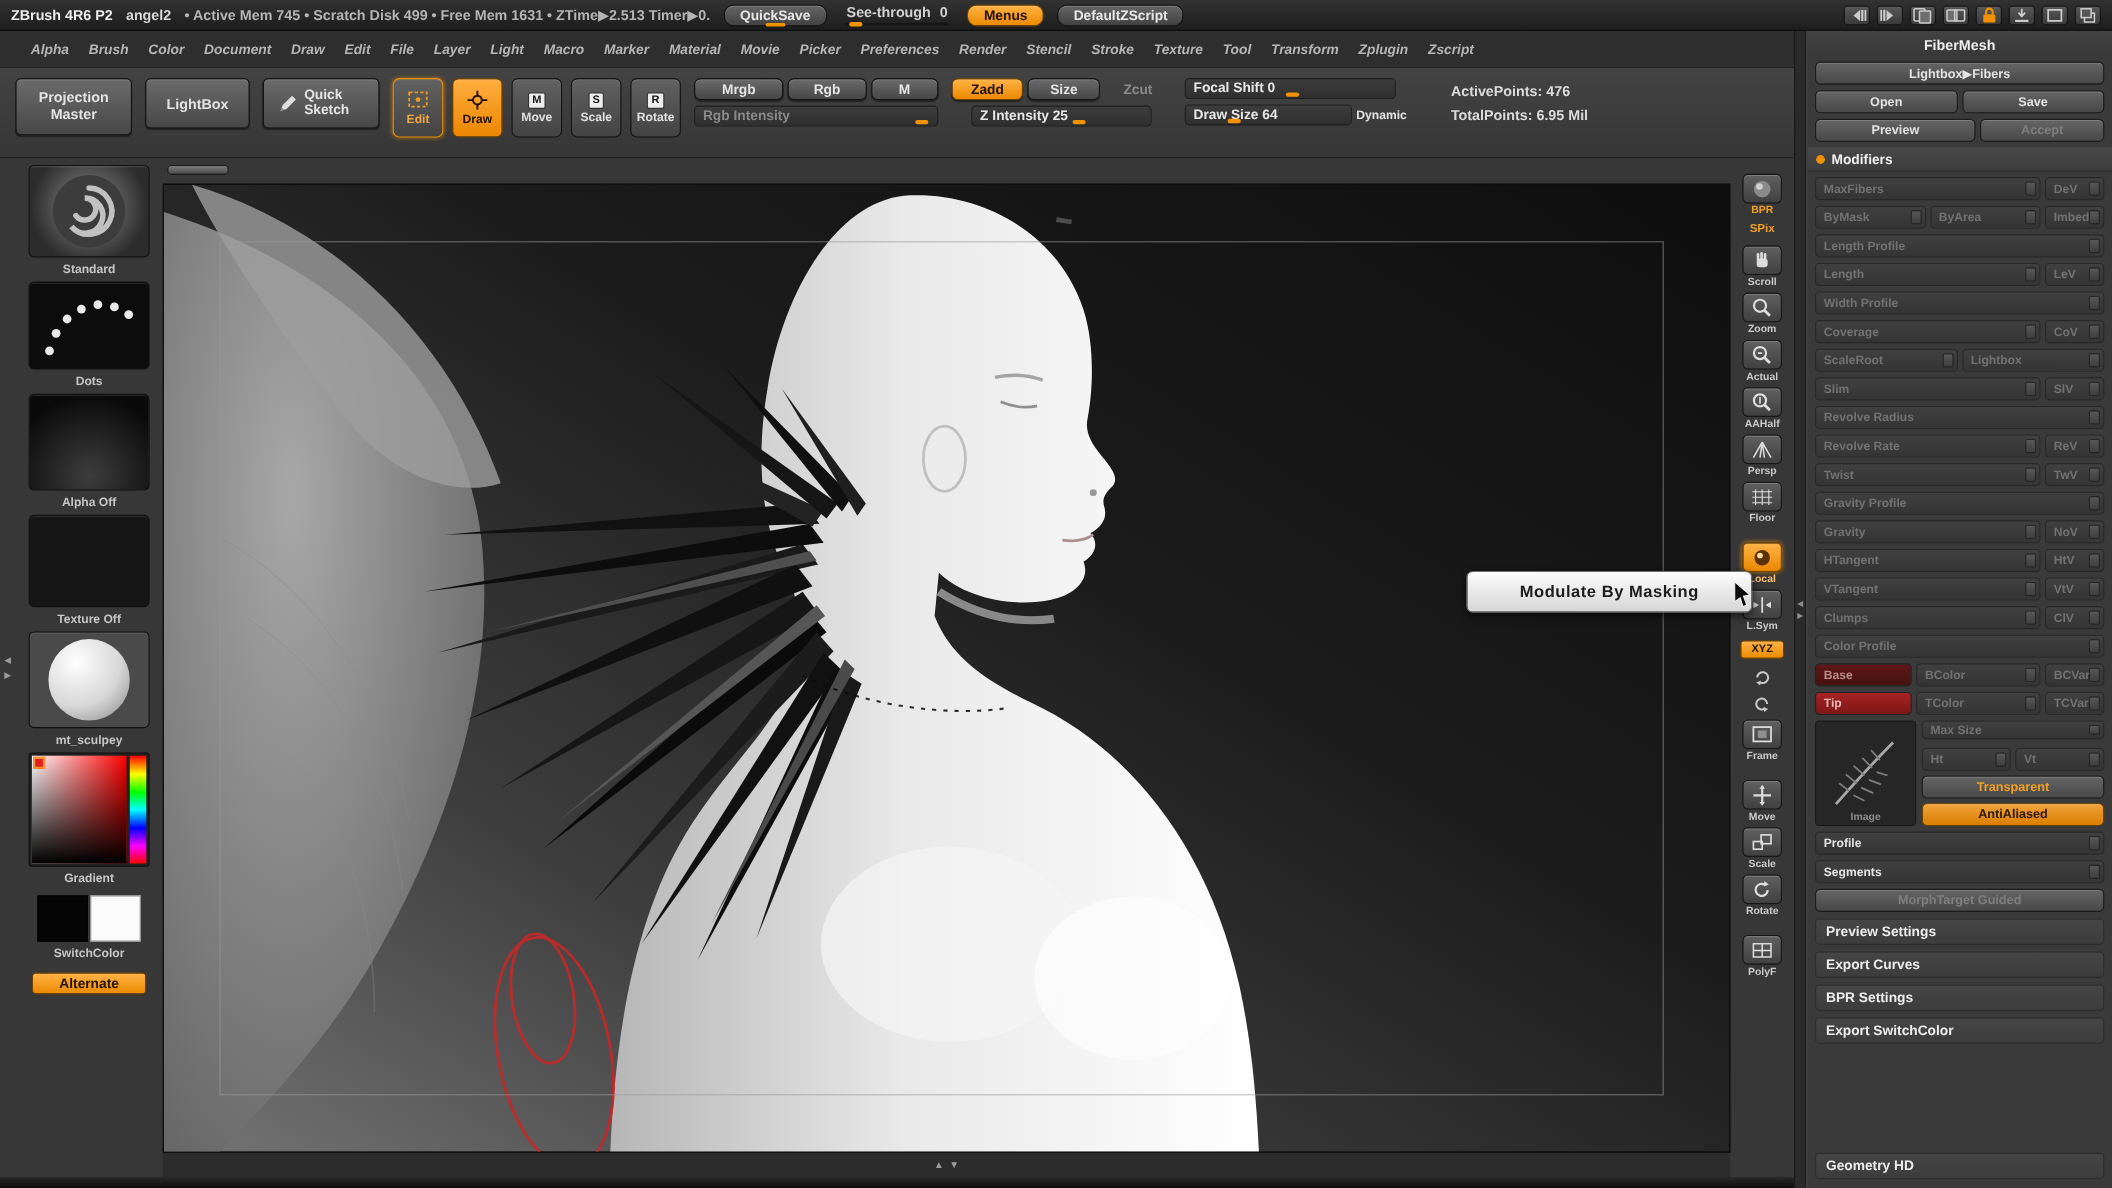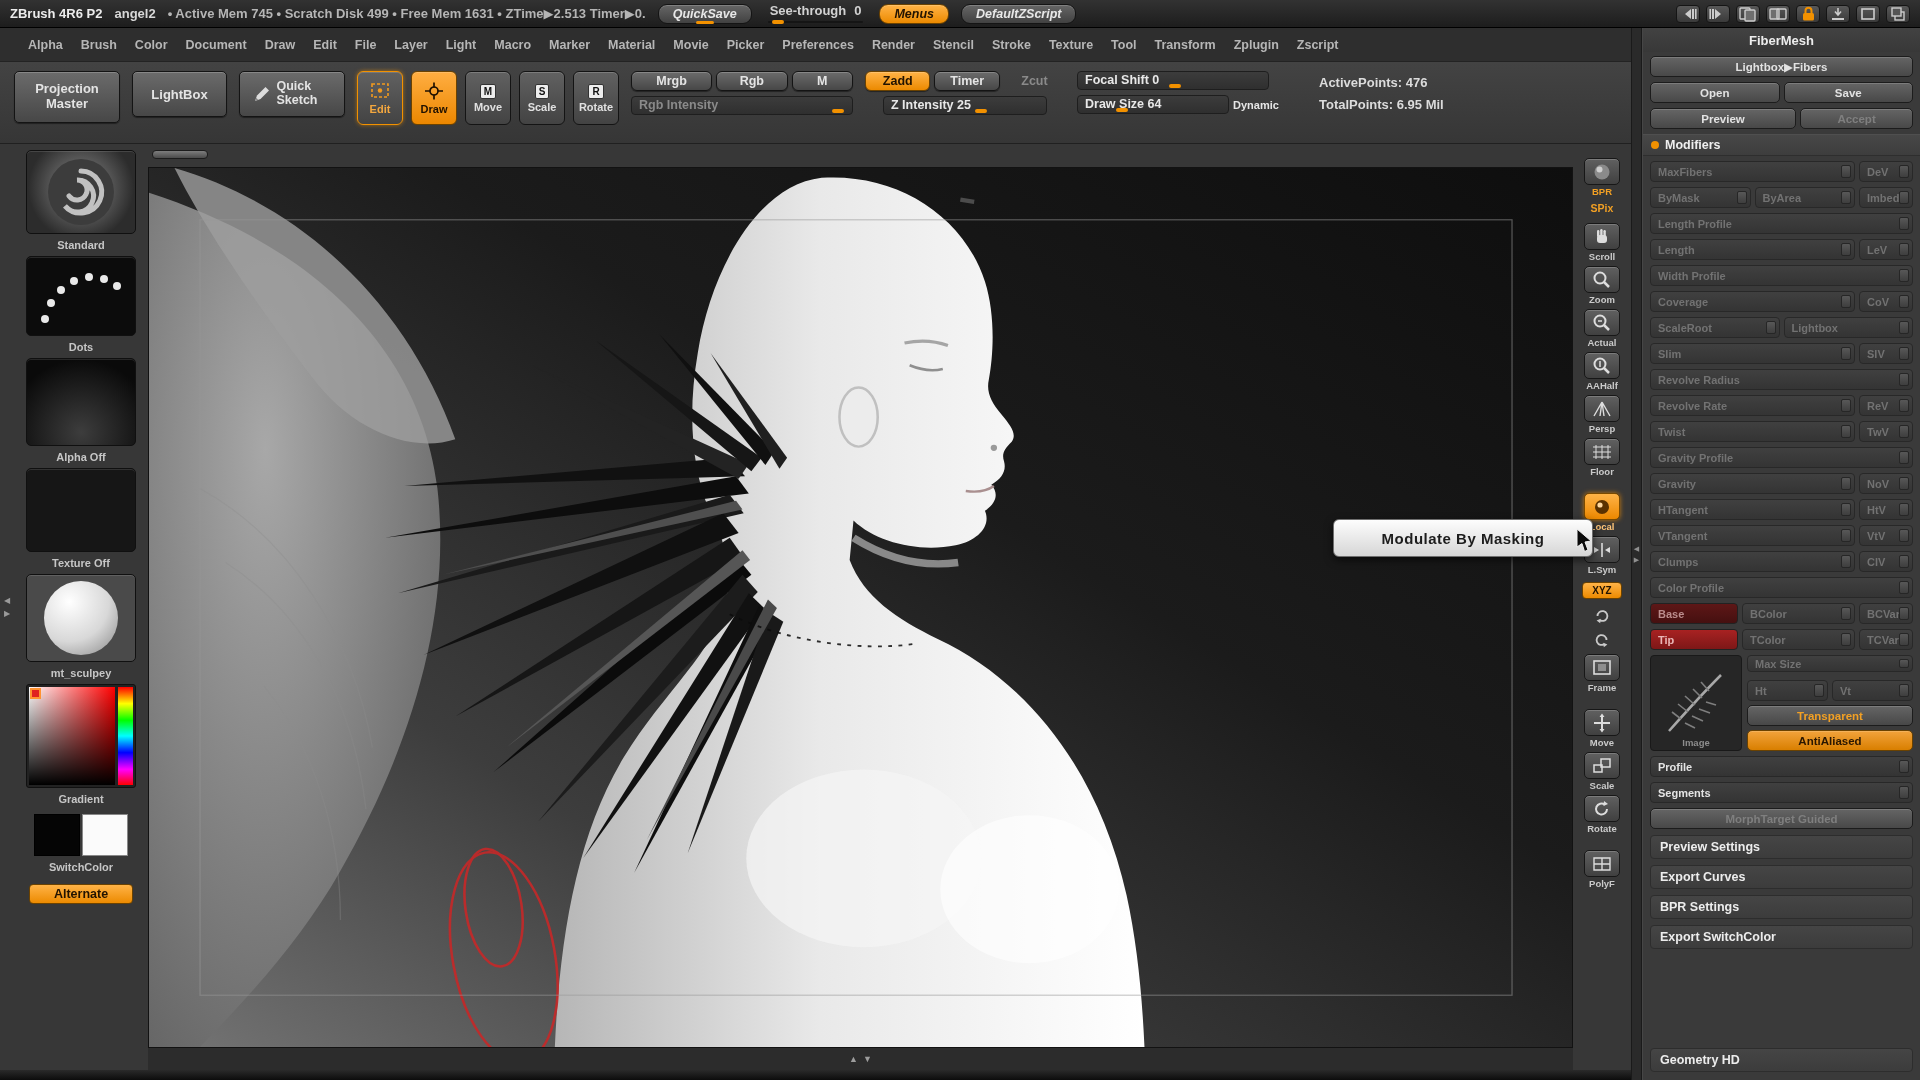--- a/index.html
+++ b/index.html
@@ -4,32 +4,32 @@
 <style>
 *{margin:0;padding:0;box-sizing:border-box;cursor:default;}
 html,body{width:1920px;height:1080px;overflow:hidden;background:#2d2d2d;font-family:"Liberation Sans","DejaVu Sans",sans-serif;}
 button{background:none;border:0;font:inherit;color:inherit;padding:0;}
 .app{position:relative;width:1920px;height:1080px;display:flex;flex-direction:column;background:#2d2d2d;}
 
 .titlebar{flex:0 0 28px;background:linear-gradient(#323232,#1d1d1d);border-bottom:1px solid #000;display:flex;align-items:center;padding:0 10px;gap:12px;color:#c9c9c9;font-size:13px;font-weight:bold;white-space:nowrap;}
 .tb-app{color:#ececec;}
 .tb-doc{color:#d8d8d8;}
 .tb-stats{color:#b5b5b5;overflow:hidden;}
-.tb-btn{position:relative;height:20px;padding:0 14px;background:linear-gradient(#666,#414141);border:1px solid #141414;border-radius:9px;color:#e8e8e8;font-size:12.5px;font-weight:bold;display:flex;align-items:center;box-shadow:inset 0 1px 0 rgba(255,255,255,.18);font-style:italic;}
+.tb-btn{position:relative;height:20px;padding:0 14px;background:linear-gradient(#666,#414141);border:1px solid #141414;border-radius:9px;color:#e8e8e8;font-size:12.5px;font-weight:bold;display:flex;align-items:center;box-shadow:inset 0 1px 0 rgba(255,255,255,.18);}
 .tb-btn.quicksave::after{content:"";position:absolute;bottom:-1px;left:50%;margin-left:-9px;width:18px;height:3px;background:#f29100;border-radius:2px;}
 .tb-btn.menus{background:linear-gradient(#ffb347,#ec8a00);color:#221300;border-color:#6b4200;}
 .seethrough{position:relative;display:flex;gap:8px;align-items:flex-start;padding:0 6px 7px;color:#d2d2d2;}
 .seethrough::before{content:"";position:absolute;left:4px;right:4px;bottom:2px;height:2px;background:#151515;border-radius:1px;}
 .seethrough::after{content:"";position:absolute;left:8px;bottom:1px;width:12px;height:4px;background:#f29100;border-radius:2px;}
 .win-icons{margin-left:auto;display:flex;align-items:center;gap:6px;}
 .wbtn{width:24px;height:18px;display:flex;align-items:center;justify-content:center;background:linear-gradient(#585858,#3a3a3a);border:1px solid #151515;border-radius:4px;}
 
 .main{flex:1;display:flex;min-height:0;}
 .left-col{flex:1;display:flex;flex-direction:column;min-width:0;}
-.menubar{flex:0 0 34px;background:#2e2e2e;display:flex;align-items:center;gap:2px;padding:0 4px 0 20px;border-bottom:1px solid #232323;}
+.menubar{flex:0 0 34px;background:#2e2e2e;display:flex;align-items:center;gap:2px;padding:0 4px 0 20px;border-bottom:1px solid #232323;font-style:italic;}
 .menu-item{color:#b6b6b6;font-size:12.5px;font-weight:bold;padding:3px 8px;border-radius:3px;}
 
 .shelf{flex:0 0 82px;background:linear-gradient(#434343,#363636);border-bottom:1px solid #202020;display:flex;align-items:flex-start;gap:12px;padding:9px 10px 4px 14px;}
 .btn{background:linear-gradient(#6b6b6b,#474747);border:1px solid #141414;border-radius:5px;color:#e4e4e4;font-weight:bold;display:flex;align-items:center;justify-content:center;box-shadow:inset 0 1px 0 rgba(255,255,255,.2),0 1px 1px rgba(0,0,0,.45);}
 .pm-btn{width:106px;height:52px;font-size:13px;text-align:center;line-height:1.15;}
 .lb-btn{width:95px;height:46px;font-size:13px;}
 .qs-btn{width:106px;height:46px;font-size:12.5px;gap:5px;text-align:left;line-height:1.1;}
 .qs-btn span{width:56px;}
 .tool-row{display:flex;gap:8px;}
 .toolbtn{width:46px;height:54px;background:linear-gradient(#616161,#434343);border:1px solid #141414;border-radius:6px;display:flex;flex-direction:column;align-items:center;justify-content:center;gap:2px;font-size:11px;font-weight:bold;color:#e0e0e0;box-shadow:inset 0 1px 0 rgba(255,255,255,.18);}
@@ -254,21 +254,21 @@
           <div class="row">
             <button class="btn mini" style="flex:1.2;">Mrgb</button>
             <button class="btn mini" style="flex:1;">Rgb</button>
             <button class="btn mini" style="flex:.8;">M</button>
           </div>
           <div class="hslider dim n97">Rgb Intensity</div>
         </div>
         <div class="shelf-col" style="width:200px;">
           <div class="row">
             <button class="btn mini orange" style="flex:1;">Zadd</button>
-            <button class="btn mini" style="flex:1;">Timer</button>
+            <button class="btn mini" style="flex:1;">Size</button>
             <button class="btn mini flat" style="flex:.9;">Zcut</button>
           </div>
           <div class="hslider n58" style="width:164px;margin-left:18px;">Z Intensity 25</div>
         </div>
         <div class="shelf-col" style="width:212px;">
           <div class="hslider n50" style="width:192px;">Focal Shift 0</div>
           <div class="row">
             <div class="hslider n26" style="width:152px;">Draw Size 64</div>
             <span style="color:#e6e6e6;font-size:11px;font-weight:bold;">Dynamic</span>
           </div>

